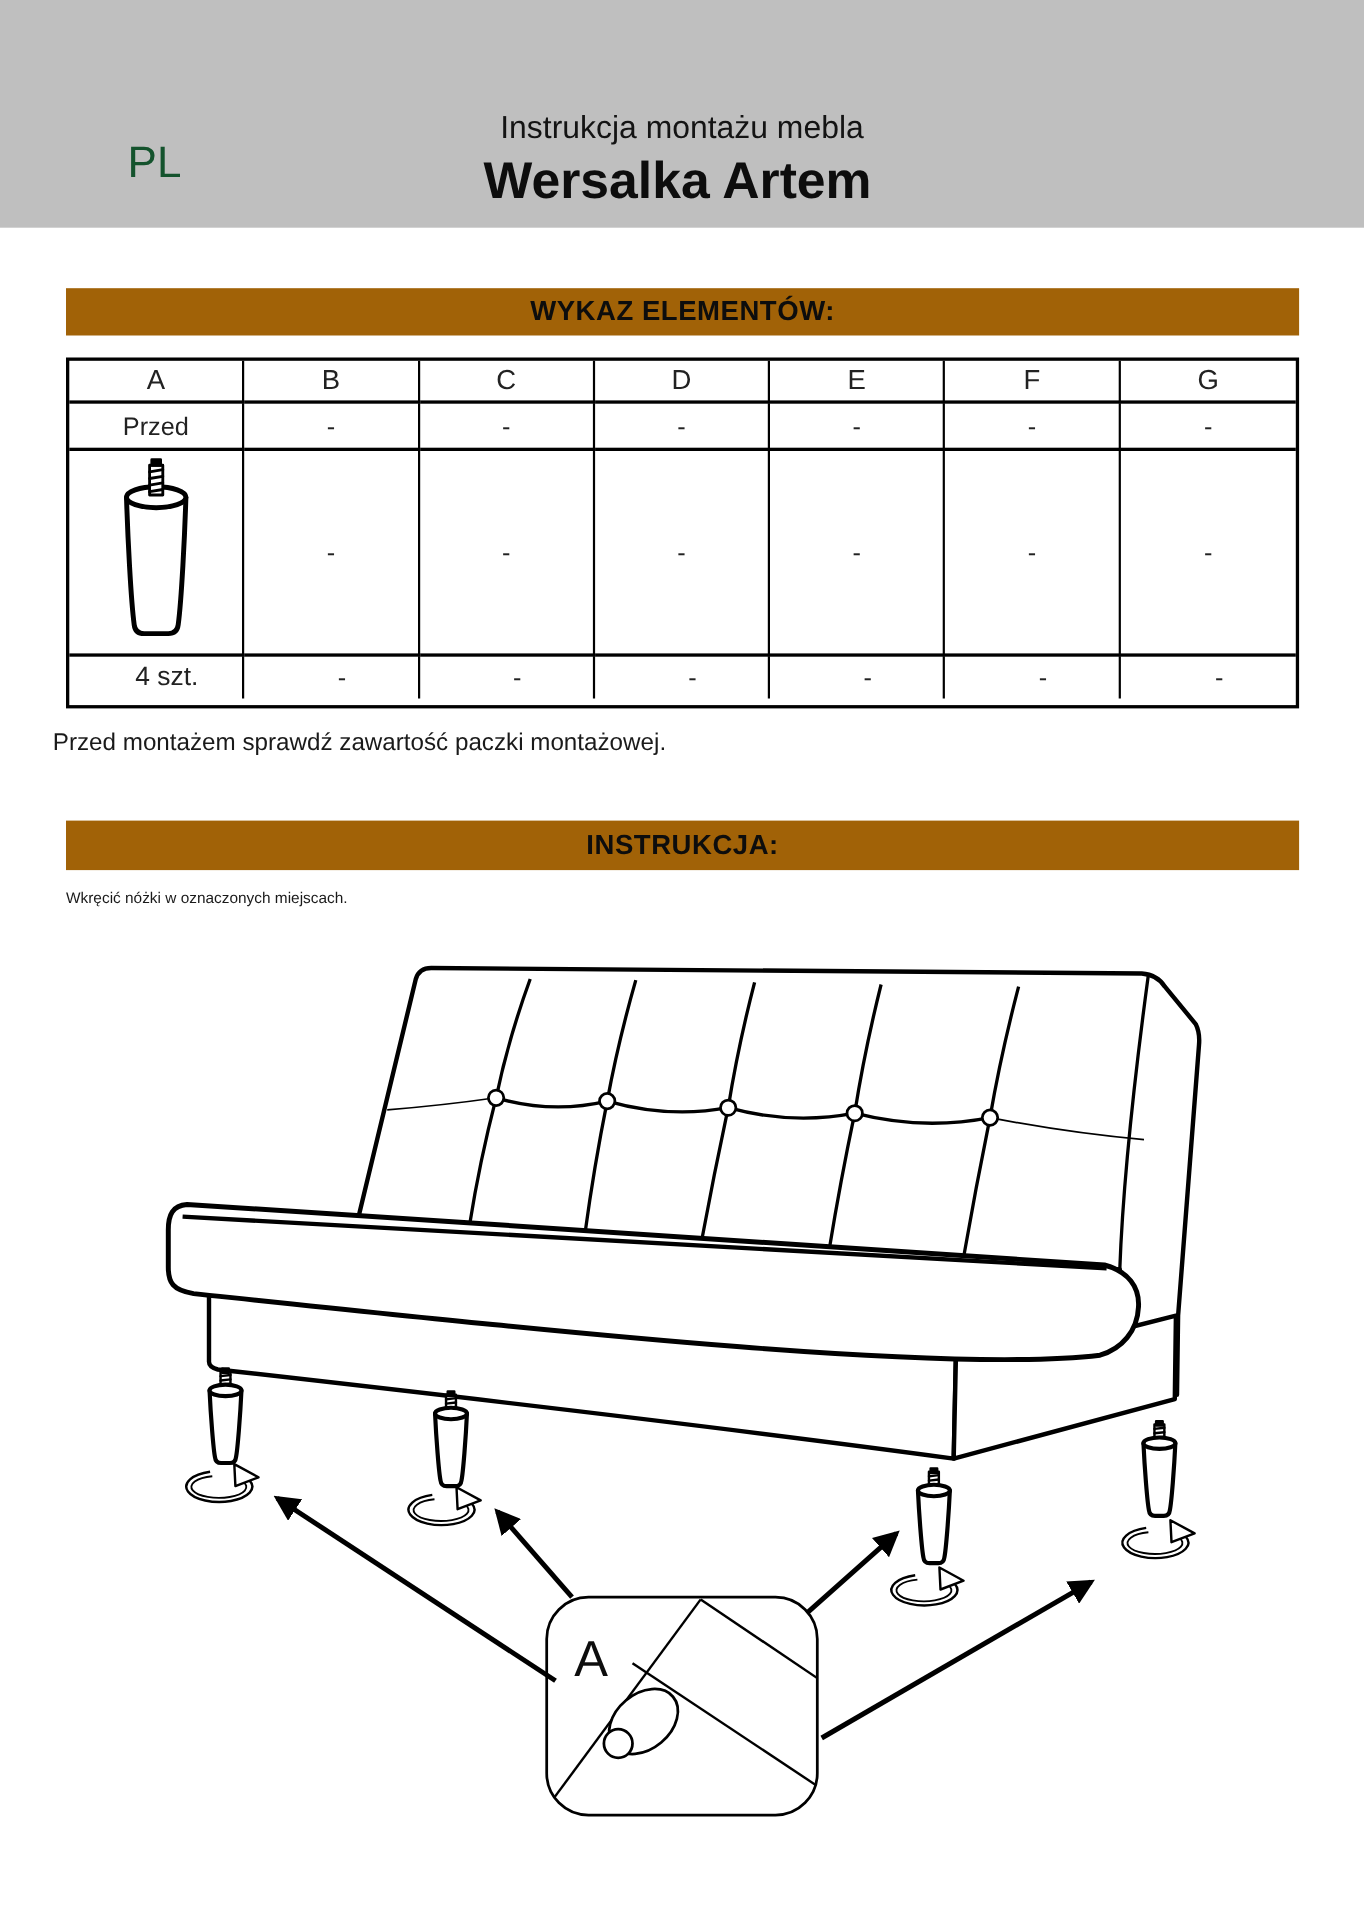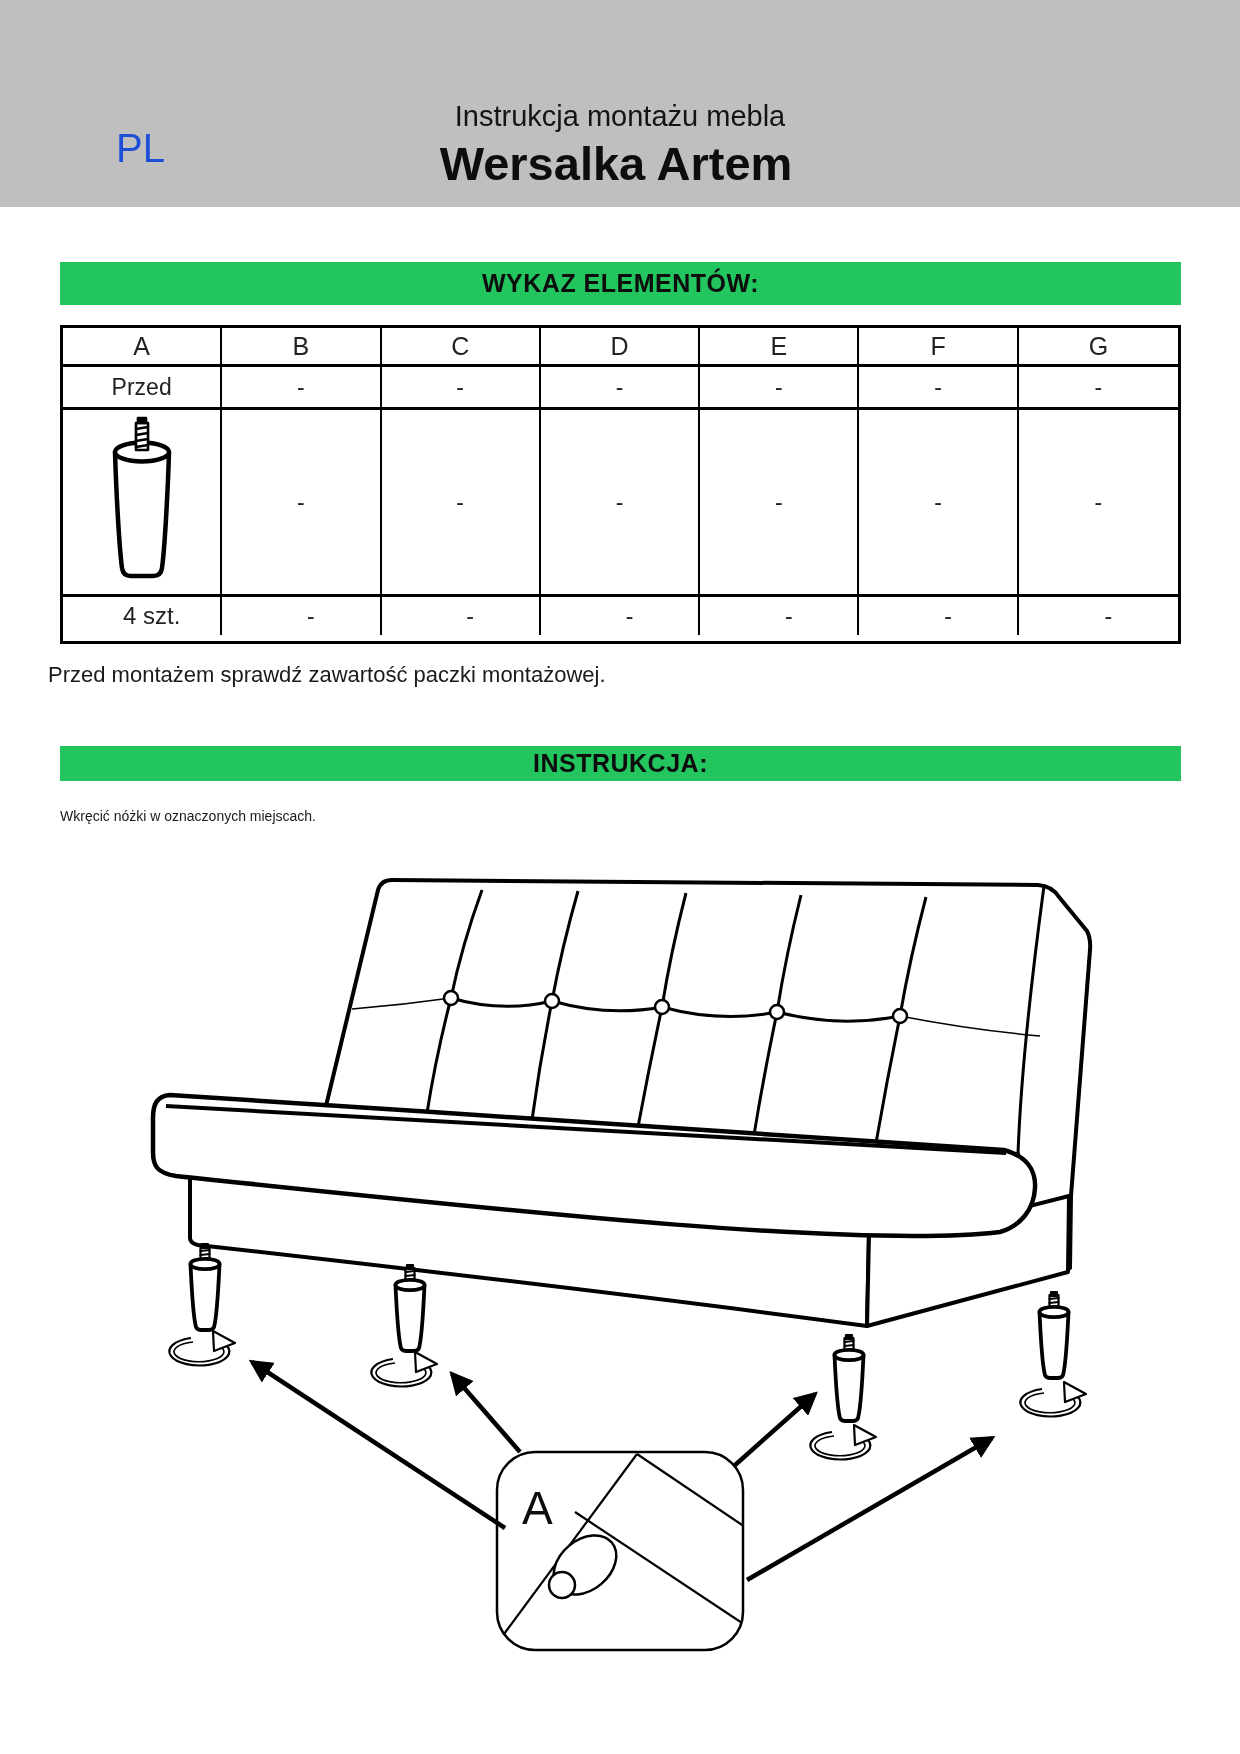--- a/index.html
+++ b/index.html
@@ -2,28 +2,28 @@
 <html><head>
 <meta charset="utf-8">
 <style>
   html,body{margin:0;padding:0;}
   body{
     width:1240px;height:1754px;position:relative;background:#ffffff;
     font-family:"Liberation Sans", sans-serif;color:#1a1a1a;overflow:hidden;
   }
   
   .hdr{position:absolute;left:0;top:0;width:1240px;height:207px;background:#bfbfbf;}
-  .hdr-lang{position:absolute;left:116px;top:126px;font-size:40px;font-weight:400;color:#1d4ed8;}
+  .hdr-lang{position:absolute;left:116px;top:126px;font-size:40px;font-weight:400;color:#14532d;}
   .hdr-sub{position:absolute;left:0;top:100px;width:1240px;text-align:center;font-size:29px;font-weight:400;color:#141414;}
   .hdr-title{position:absolute;left:0;top:136px;width:1232px;text-align:center;font-size:47px;font-weight:700;color:#0d0d0d;}
   
-  .bar{position:absolute;left:60px;width:1121px;background:#22c55e;display:flex;align-items:center;justify-content:center;
+  .bar{position:absolute;left:60px;width:1121px;background:#a16207;display:flex;align-items:center;justify-content:center;
        font-size:25px;font-weight:700;color:#0d0d0d;letter-spacing:.5px;}
   .bar.wykaz{top:262px;height:43px;}
-  .bar.instrukcja{top:746px;height:35px;}
+  .bar.instrukcja{top:746px;height:45px;}
   
   .parts-table{position:absolute;left:60px;top:325px;width:1121px;height:319px;box-sizing:border-box;
        border:3px solid #000;display:grid;grid-template-columns:repeat(7,1fr);
        grid-template-rows:39px 43px 187px 38px;background:#fff;}
   .pt-cell{border-right:2px solid #000;border-bottom:3px solid #000;display:flex;align-items:center;justify-content:center;
        font-size:23px;color:#222;position:relative;}
   .pt-cell.lastcol{border-right:none;}
   .pt-cell.lastrow{border-bottom:none;padding-left:20px;}
   .pt-cell.letter{font-size:25px;}
   .pt-cell.qty{font-size:24px;}

